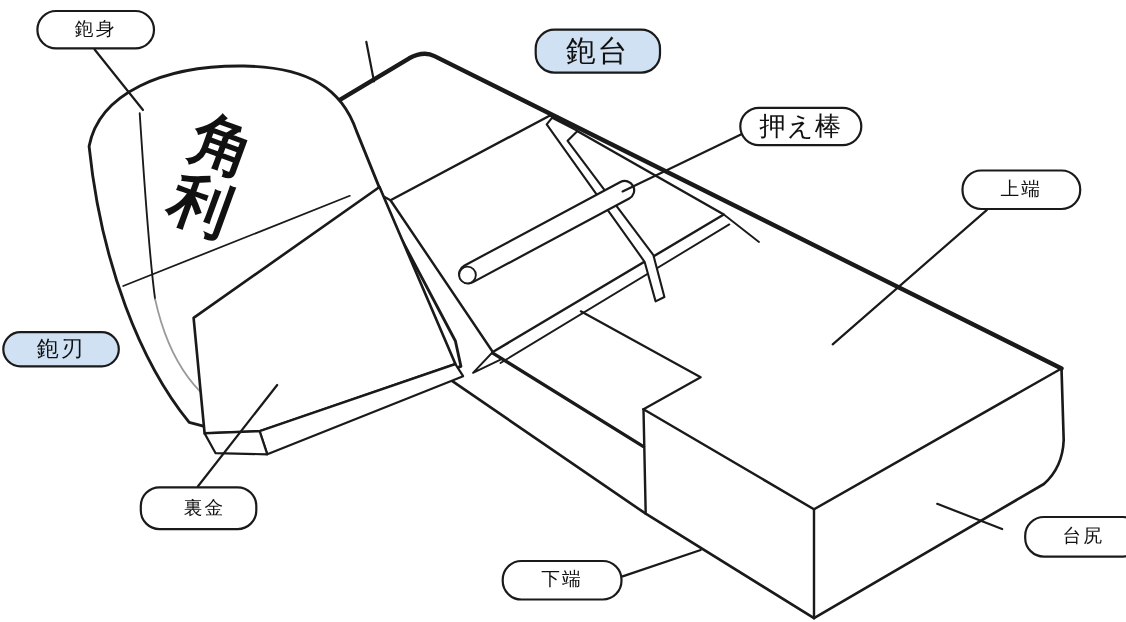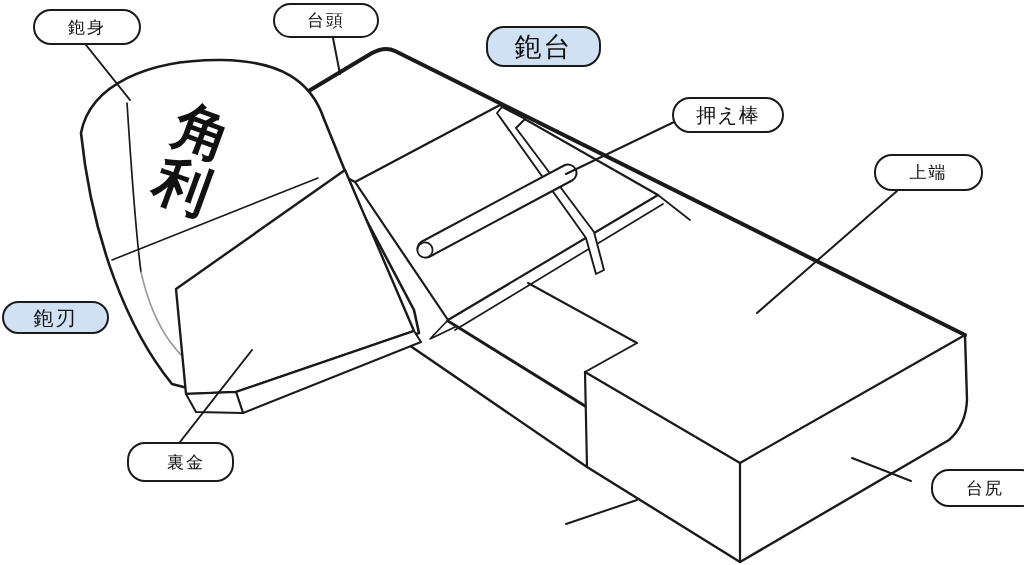--- a/index.html
+++ b/index.html
@@ -7,21 +7,21 @@
     position:relative;width:1024px;height:565px;background:#fff;overflow:hidden;
     font-family:"DejaVu Sans","Liberation Sans",sans-serif;
   }
   #art{position:absolute;left:0;top:0;width:1024px;height:565px;}
   .lbl{
     position:absolute;display:flex;align-items:center;justify-content:center;
     background:#fff;border:2.4px solid #1a1a1a;border-radius:18px;
     color:#111;font-size:17px;letter-spacing:2px;line-height:1;box-sizing:border-box;
     white-space:nowrap;
   }
-  .lbl.hl{background:var(--hl,#cfe1f3);}
+  .lbl.hl{background:var(--hl,#cfe1f3);font-family:Liberation Serif, serif;}
   .brand{font-weight:900;}
 </style>
 </head>
 <body>
 
 <div id="stage">
 
   <svg id="art" viewBox="0 0 1024 565">
 
     <g stroke="#1a1a1a" fill="none" stroke-linejoin="round" stroke-linecap="round">
@@ -75,20 +75,20 @@
       <path d="M 333,38 L 340,74"></path>
       <path d="M 674,122 L 566,174"></path>
       <path d="M 897,191 L 757,313"></path>
       <path d="M 180,442 L 252,350"></path>
       <path d="M 566,524 L 637,500"></path>
       <path d="M 911,481 L 852,458"></path>
     </g>
   </svg>
 
   <div class="lbl" style="left:33px;  top:9px;   width:108px; height:36px;">鉋身</div>
-  <div class="lbl" style="left:273px; top:3px;   width:106px; height:35px;">台頭</div>
   <div class="lbl hl" style="left:486px; top:26px;  width:115px; height:41px; font-size:27px;">鉋台</div>
-  <div class="lbl" style="left:672px; top:97px;  width:112px; height:36px; font-size:20px; letter-spacing:1px;">押え棒</div>
+  <div class="lbl" style="left:672px; top:97px;  width:112px; height:36px; font-size:24px; letter-spacing:1px;">押え棒</div>
   <div class="lbl" style="left:874px; top:154px; width:109px; height:37px;text-align:right;">上端</div>
   <div class="lbl hl" style="left:2px;   top:301px; width:107px; height:33px; font-size:20px;">鉋刃</div>
   <div class="lbl" style="left:127px; top:442px; width:107px; height:40px;padding-left:11px;">裏金</div>
+  <div class="lbl" style="left:456px; top:509px; width:110px; height:37px;">下端</div>
   <div class="lbl" style="left:911px; top:469px; width:108px; height:38px;margin-left:20px;">台尻</div>
 </div>
 
 </body></html>

